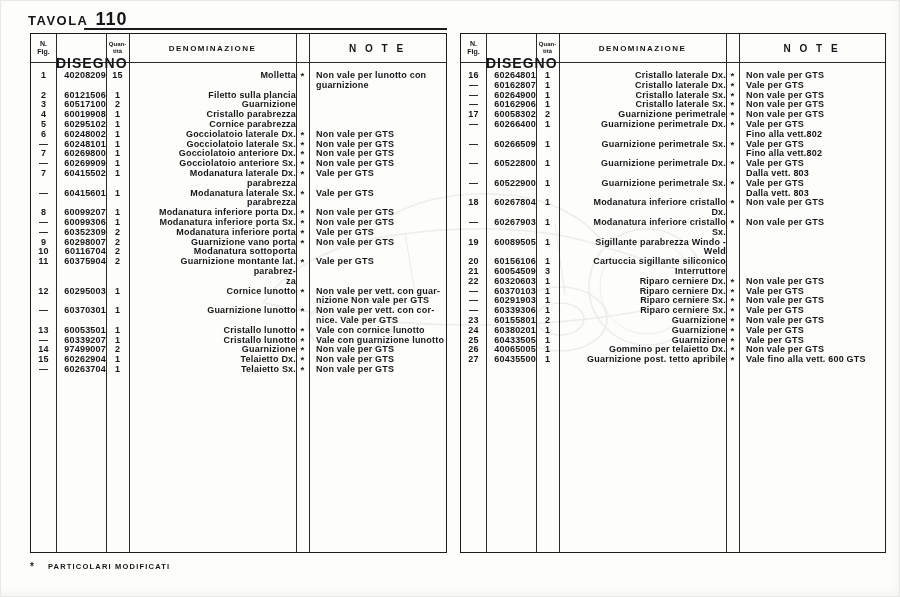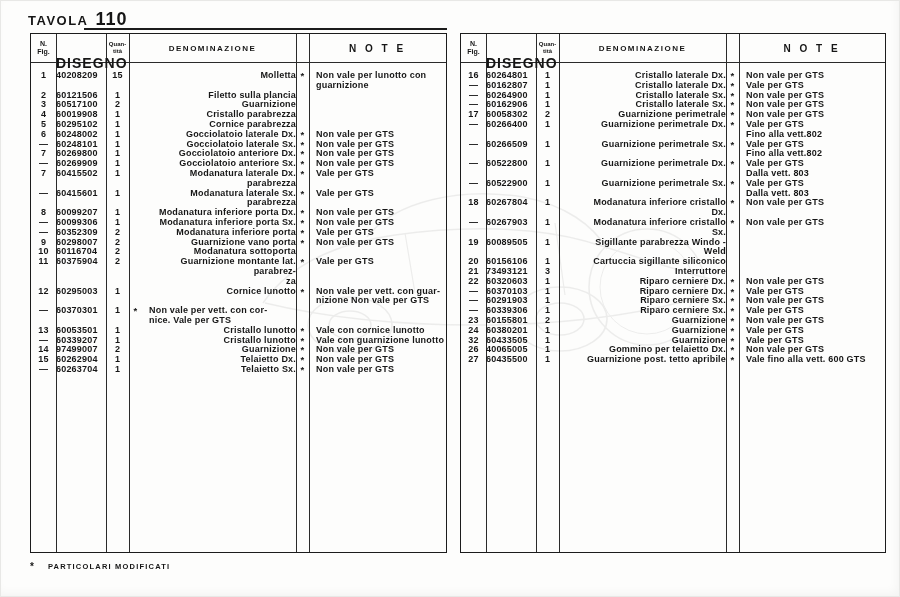--- a/index.html
+++ b/index.html
@@ -29,21 +29,21 @@
   .th.fig{width:25px;font-size:7px;line-height:8px;}
   .th.dis{width:50px;font-size:14px;letter-spacing:1px;margin-top:30px;}
   .th.qty{width:23px;font-size:6px;line-height:7px;}
   .th.den{width:167px;font-size:8px;letter-spacing:1.5px;}
   .th.star{width:13px;}
   .th.note{flex:1;font-size:10px;letter-spacing:3px;}
   .tbody{position:absolute;left:0;right:0;top:29px;bottom:0;padding-top:8px;overflow:hidden;}
   .t-row{display:flex;align-items:stretch;min-height:9.8px;}
   .td{box-sizing:border-box;font-size:9px;line-height:9.8px;font-weight:bold;white-space:pre-line;letter-spacing:0.2px;}
   .td.fig{width:25px;text-align:center;}
-  .td.dis{width:50px;text-align:left;}
+  .td.dis{width:50px;text-align:right;}
   .td.qty{width:23px;text-align:center;}
   .td.den{width:167px;padding-left:24px;text-align:right;}
   .td.star{width:13px;text-align:center;font-size:9.5px;}
   .td.note{flex:1;padding-left:7px;}
   
   .footer{position:absolute;left:30px;top:562px;display:flex;align-items:center;}
   .footer .mark{font-size:10px;font-weight:bold;line-height:8px;}
   .footer .ftext{font-size:7.5px;font-weight:bold;letter-spacing:1.2px;margin-left:14px;}
 </style>
 </head>
@@ -233,20 +233,21 @@
       <div class="td qty">1</div>
       <div class="td den">Cornice lunotto</div>
       <div class="td star">*</div>
       <div class="td note">Non vale per vett. con guar-
 nizione Non vale per  GTS</div>
     </div>
       <div class="t-row">
       <div class="td fig">—</div>
       <div class="td dis">60370301</div>
       <div class="td qty">1</div>
+      <div class="td den">Guarnizione lunotto</div>
       <div class="td star">*</div>
       <div class="td note">Non vale per vett. con cor-
 nice. Vale per  GTS</div>
     </div>
       <div class="t-row">
       <div class="td fig">13</div>
       <div class="td dis">60053501</div>
       <div class="td qty">1</div>
       <div class="td den">Cristallo lunotto</div>
       <div class="td star">*</div>
@@ -409,21 +410,21 @@
       <div class="t-row">
       <div class="td fig">20</div>
       <div class="td dis">60156106</div>
       <div class="td qty">1</div>
       <div class="td den">Cartuccia sigillante siliconico</div>
       <div class="td star"></div>
       <div class="td note"></div>
     </div>
       <div class="t-row">
       <div class="td fig">21</div>
-      <div class="td dis">73493121</div>
+      <div class="td dis">60054509</div>
       <div class="td qty">3</div>
       <div class="td den">Interruttore</div>
       <div class="td star"></div>
       <div class="td note"></div>
     </div>
       <div class="t-row">
       <div class="td fig">22</div>
       <div class="td dis">60320603</div>
       <div class="td qty">1</div>
       <div class="td den">Riparo cerniere Dx.</div>
@@ -464,21 +465,21 @@
     </div>
       <div class="t-row">
       <div class="td fig">24</div>
       <div class="td dis">60380201</div>
       <div class="td qty">1</div>
       <div class="td den">Guarnizione</div>
       <div class="td star">*</div>
       <div class="td note">Vale per GTS</div>
     </div>
       <div class="t-row">
-      <div class="td fig">32</div>
+      <div class="td fig">25</div>
       <div class="td dis">60433505</div>
       <div class="td qty">1</div>
       <div class="td den">Guarnizione</div>
       <div class="td star">*</div>
       <div class="td note">Vale per GTS</div>
     </div>
       <div class="t-row">
       <div class="td fig">26</div>
       <div class="td dis">40065005</div>
       <div class="td qty">1</div>

